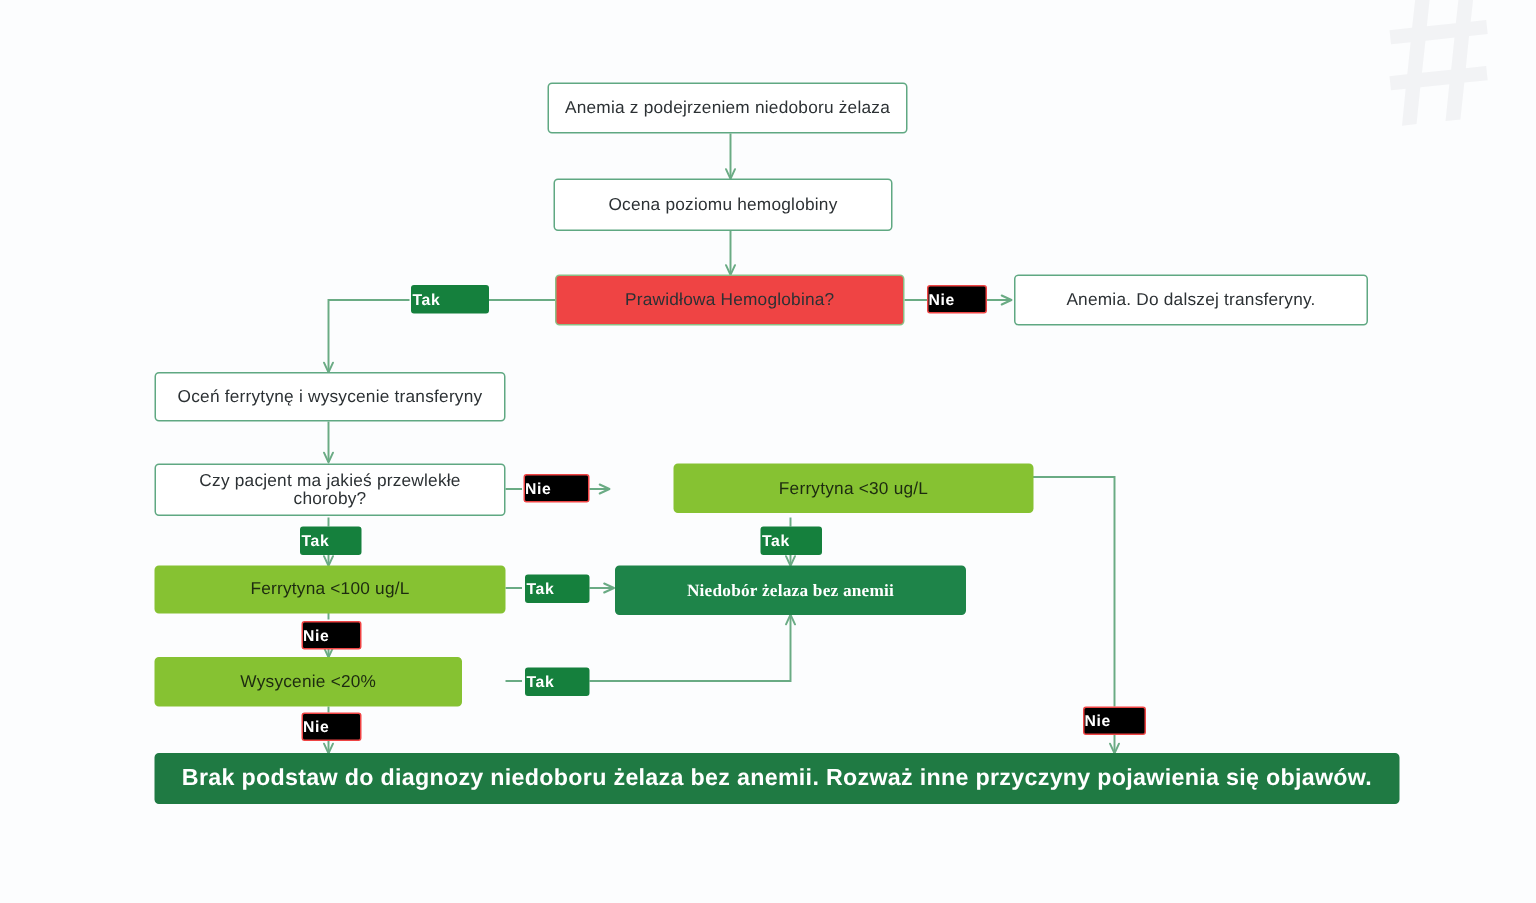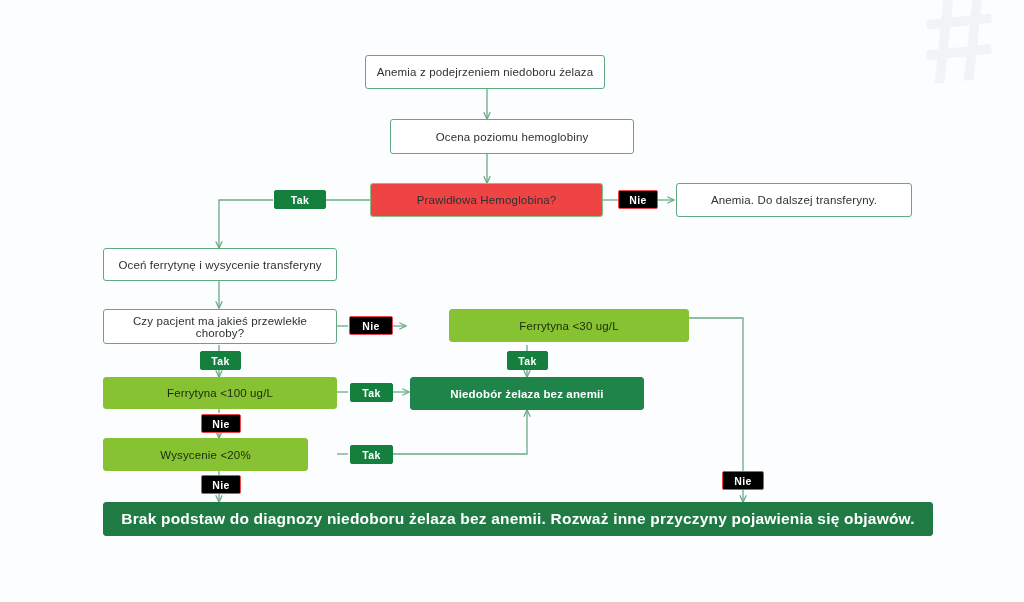--- a/index.html
+++ b/index.html
@@ -79,21 +79,20 @@
     font-size: 15.5px;
     letter-spacing: .2px;
   }
 
   
   .badge {
     position: absolute;
     box-sizing: border-box;
     display: flex;
     align-items: center;
-    justify-content: center;
     border-radius: 2px;
     font-size: 10.5px;
     font-weight: 700;
     letter-spacing: .4px;
     height: 19px;
     z-index: 6;
   }
   .badge.yes {
     background: #15803d;
     border: 1px solid #15803d;
@@ -166,21 +165,21 @@
 
       <path d="M647,318 L743,318 L743,471"></path>
       <path d="M743,490 L743,502" marker-end="url(#arrow)"></path>
     </g>
   </svg>
 
   <div class="node plain" style="left:365px; top:55px; width:240px; height:34px;">
     <span>Anemia z podejrzeniem niedoboru żelaza</span>
   </div>
 
-  <div class="node plain" style="left:369px; top:119px; width:244px; height:35px;margin-left:21px;">
+  <div class="node plain" style="left:369px; top:119px; width:226px; height:35px;">
     <span>Ocena poziomu hemoglobiny</span>
   </div>
 
   <div class="node pale" style="left:370px; top:183px; width:233px; height:34px;">
     <span>Prawidłowa Hemoglobina?</span>
   </div>
 
   <div class="node plain" style="left:676px; top:183px; width:236px; height:34px;">
     <span>Anemia. Do dalszej transferyny.</span>
   </div>
@@ -194,21 +193,21 @@
   </div>
 
   <div class="node lime" style="left:407px; top:309px; width:240px; height:33px;margin-left:42px;">
     <span>Ferrytyna &lt;30 ug/L</span>
   </div>
 
   <div class="node lime" style="left:103px; top:377px; width:234px; height:32px;">
     <span>Ferrytyna &lt;100 ug/L</span>
   </div>
 
-  <div class="node green" style="left:410px; top:377px; width:234px; height:33px;">
+  <div class="node green" style="left:410px; top:377px; width:234px; height:33px;font-family:Liberation Serif, serif;">
     <span>Niedobór żelaza bez anemii</span>
   </div>
 
   <div class="node lime" style="left:103px; top:438px; width:205px; height:33px;">
     <span>Wysycenie &lt;20%</span>
   </div>
 
   <div class="node banner" style="left:103px; top:502px; width:830px; height:34px;">
     <span>Brak podstaw do diagnozy niedoboru żelaza bez anemii. Rozważ inne przyczyny pojawienia się objawów.</span>
   </div>

